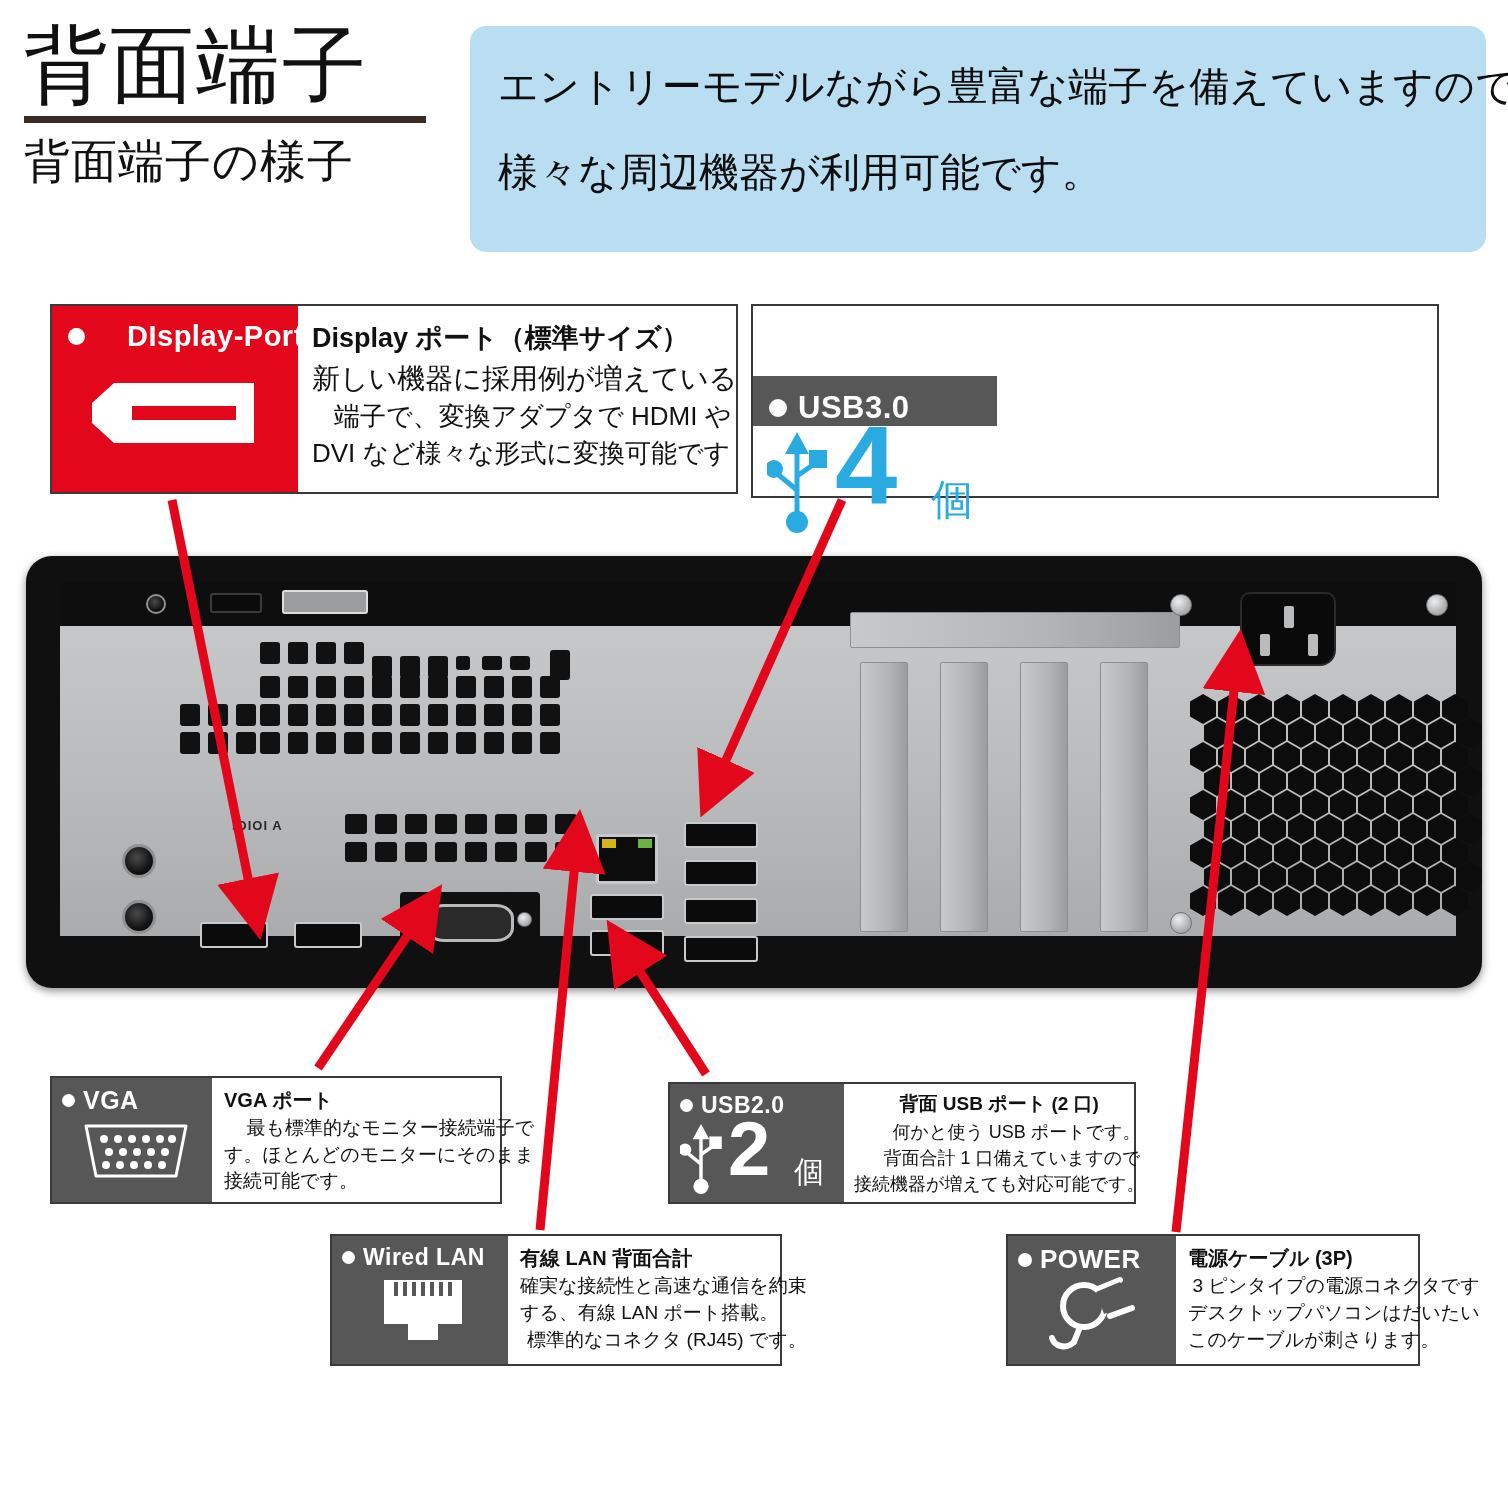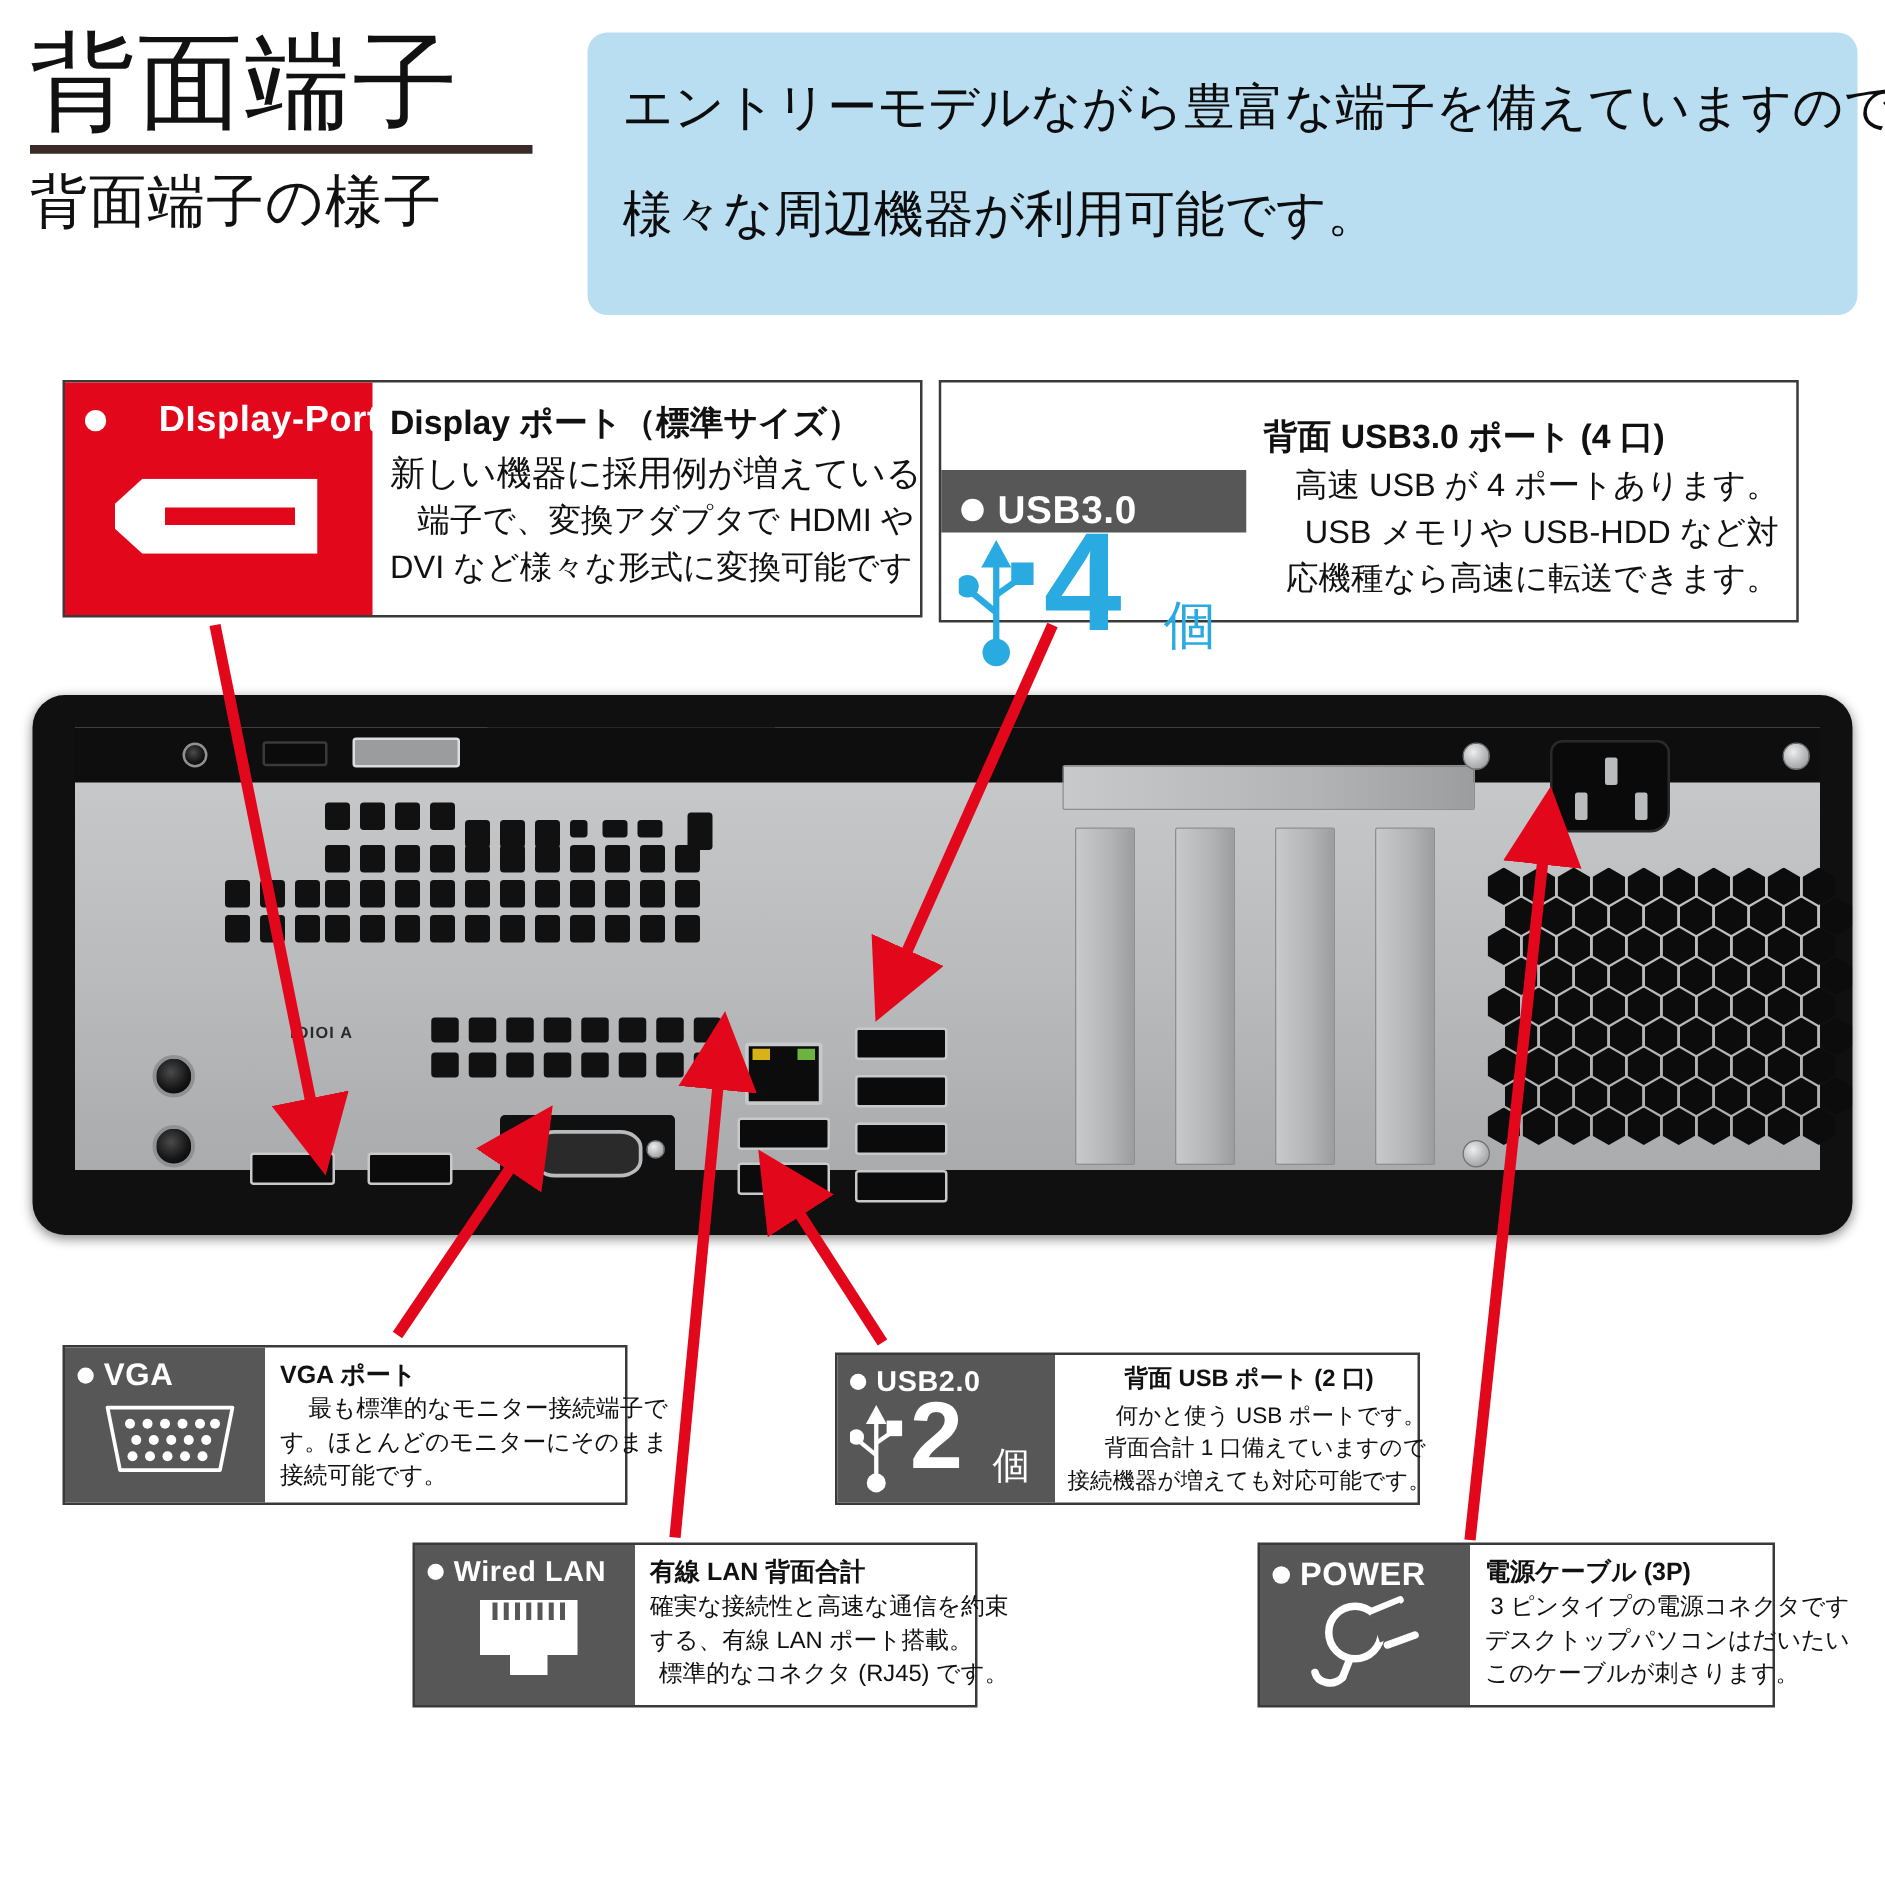--- a/index.html
+++ b/index.html
@@ -374,26 +374,20 @@
           <circle cx="30" cy="90" r="11" stroke="none"></circle>
           <line x1="30" y1="58" x2="8" y2="40"></line>
           <circle cx="7" cy="37" r="9" stroke="none"></circle>
           <line x1="30" y1="44" x2="50" y2="30"></line>
           <rect x="42" y="18" width="18" height="18" stroke="none"></rect>
         </g>
       </svg>
       <div class="big-num" style="position:absolute;left:82px;top:42px;font-size:112px;color:#29abe2;">4</div>
       <div class="ko" style="position:absolute;left:178px;top:96px;font-size:42px;color:#29abe2;">個</div>
     </div>
-    <div class="txt" style="padding-top:12px;">
-      <div class="hd" style="font-size:27px;line-height:1.5;">背面 USB3.0 ポート (4 口)</div>
-      <div class="bd" style="font-size:26px;line-height:1.42;text-align:right;padding-right:6px;">高速 USB が 4 ポートあります。</div>
-      <div class="bd" style="font-size:26px;line-height:1.42;text-align:right;padding-right:6px;">USB メモリや USB-HDD など対</div>
-      <div class="bd" style="font-size:26px;line-height:1.42;text-align:right;padding-right:6px;">応機種なら高速に転送できます。</div>
-    </div>
   </div>
 
   <div class="callout" id="c-vga" style="left:50px;top:1076px;width:452px;height:128px;">
     <div class="badge gray" style="width:160px;padding:8px 0 0 10px;position:relative;">
       <div class="badge-label" style="font-size:25px;">
         <span class="badge-dot" style="width:13px;height:13px;margin-right:8px;"></span>
         <span>VGA</span>
       </div>
       <svg width="108" height="58" viewBox="0 0 108 58" style="position:absolute;left:30px;top:44px;">
         <path d="M4 4 H104 L94 54 H14 Z" fill="none" stroke="#ffffff" stroke-width="3" stroke-linejoin="round"></path>

